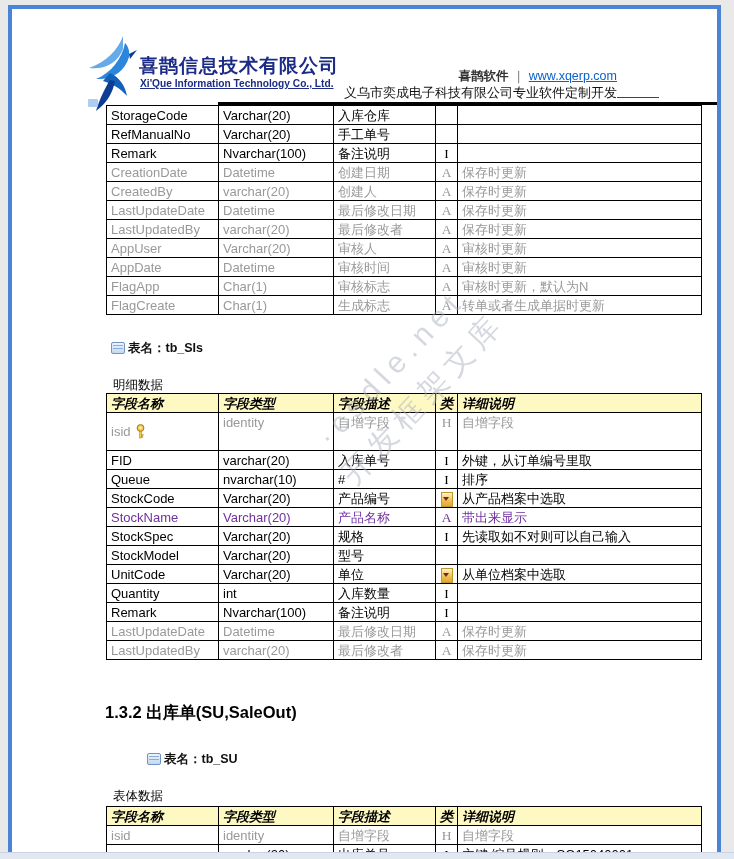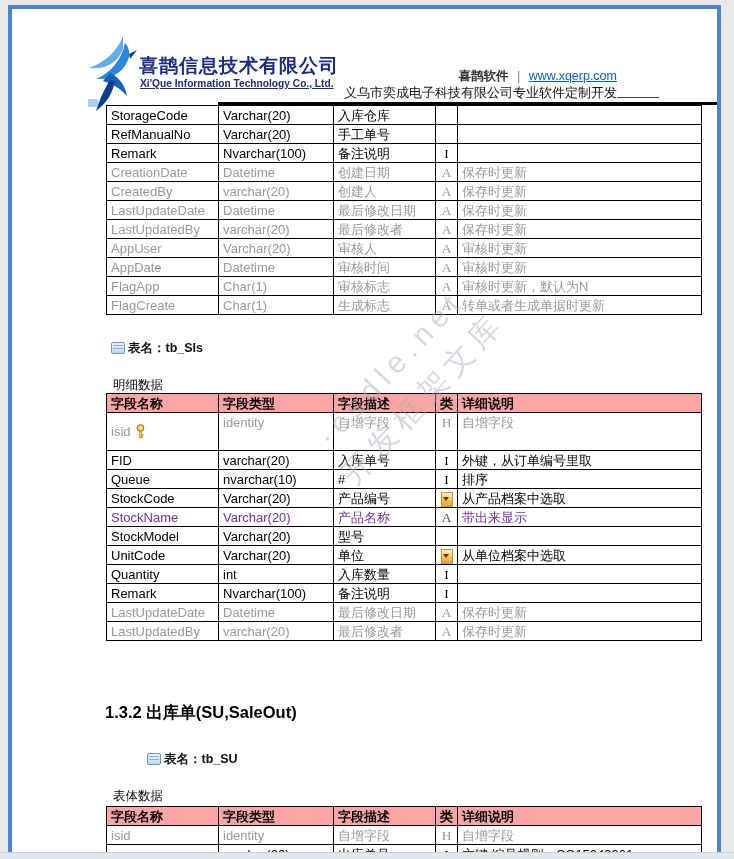--- a/index.html
+++ b/index.html
@@ -18,21 +18,21 @@
   .hdr-line1 .sep{margin:0 4px;color:#555;}
   .hdr-line1 a{color:#0a62c9;text-decoration:underline;cursor:pointer;}
   .hdr-line2{position:absolute;right:100px;top:75px;font-size:13px;color:#111;white-space:nowrap;}
   .hdr-rule{position:absolute;left:605px;top:88px;width:42px;height:1px;background:#444;}
   .thick-rule{position:absolute;left:206px;top:93px;width:500px;height:3px;background:#000;}
 
   
   table.doc-table{position:absolute;border-collapse:collapse;table-layout:fixed;width:595px;background:transparent;}
   .doc-table td,.doc-table th{border:1px solid #000;padding:0 4px;height:18px;line-height:17px;
       font-size:13px;overflow:hidden;white-space:nowrap;text-align:left;vertical-align:middle;}
-  .doc-table th{background:#fca5a5;font-weight:bold;}
+  .doc-table th{background:#fef9c3;font-weight:bold;font-style:italic;}
   .doc-table th.c-cls,.doc-table td.c-cls{text-align:center;padding:0 1px;
       font-family:"Liberation Serif",serif;font-size:13.5px;}
   tr.muted td{color:#999;}
   tr.purple td{color:#7030a0;}
   tr.tall td{height:37px;vertical-align:top;line-height:19px;}
   tr.tall td.c-name{vertical-align:middle;}
   .t1{left:94px;top:96px;}
   .t2{left:94px;top:384px;}
   .t3{left:94px;top:797px;}
 
@@ -236,20 +236,27 @@
             <td class="c-detail">从产品档案中选取</td>
           </tr>
           <tr class="purple">
             <td class="c-name">StockName</td>
             <td class="c-type">Varchar(20)</td>
             <td class="c-desc">产品名称</td>
             <td class="c-cls">A</td>
             <td class="c-detail">带出来显示</td>
           </tr>
           <tr class="normal">
+            <td class="c-name">StockSpec</td>
+            <td class="c-type">Varchar(20)</td>
+            <td class="c-desc">规格</td>
+            <td class="c-cls">I</td>
+            <td class="c-detail">先读取如不对则可以自己输入</td>
+          </tr>
+          <tr class="normal">
             <td class="c-name">StockModel</td>
             <td class="c-type">Varchar(20)</td>
             <td class="c-desc">型号</td>
             <td class="c-cls"></td>
             <td class="c-detail"></td>
           </tr>
           <tr class="normal">
             <td class="c-name">UnitCode</td>
             <td class="c-type">Varchar(20)</td>
             <td class="c-desc">单位</td>

